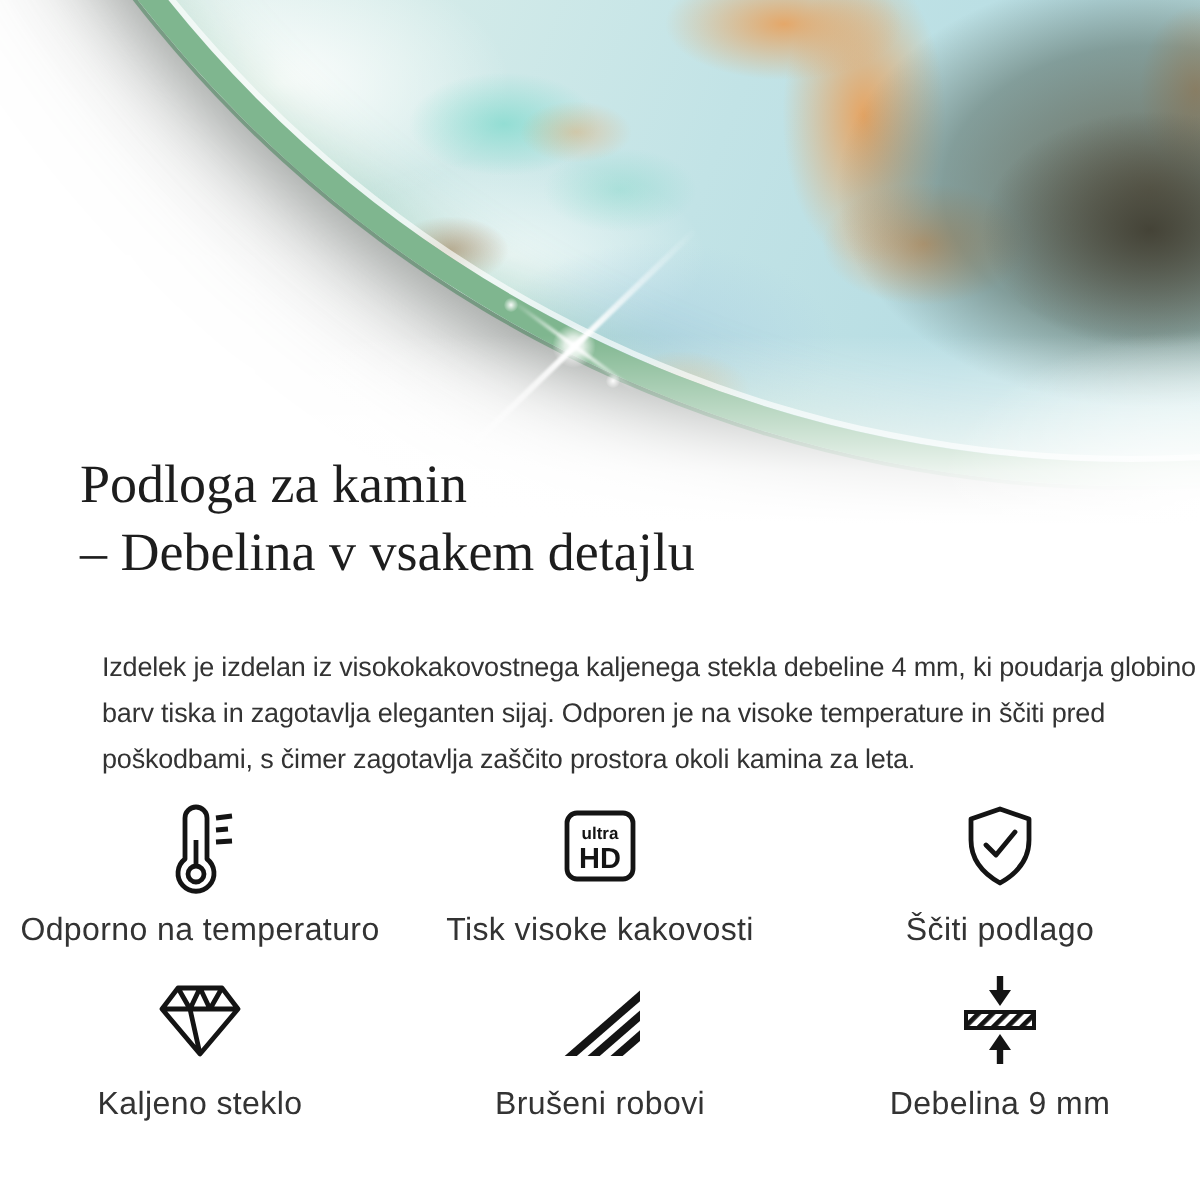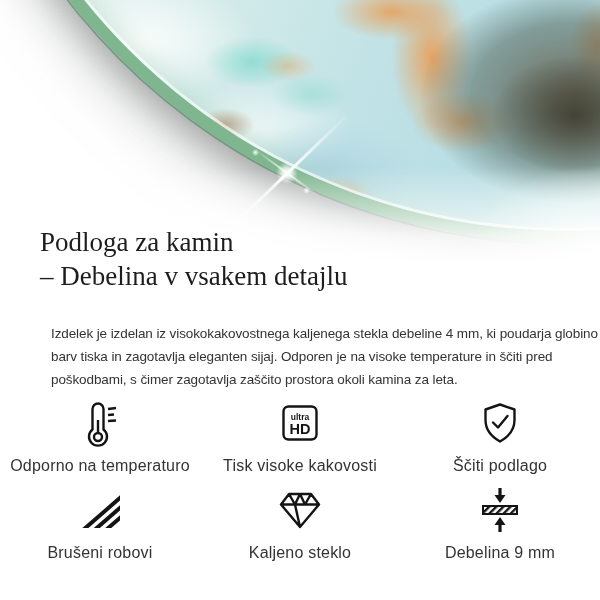--- a/index.html
+++ b/index.html
@@ -148,20 +148,29 @@
         <svg width="40" height="44" viewBox="0 0 40 44">
           <path class="ico" d="M20,3.5 L34.5,8.5 V19 c0,10.5 -6.5,17 -14.5,21.5 C12,36 5.5,29.5 5.5,19 V8.5 Z" stroke-linejoin="round"></path>
           <path class="ico" d="M13,21.5 l5,5 L27.5,15" stroke-linecap="round" stroke-linejoin="round"></path>
         </svg>
       </div>
       <div class="label">Ščiti podlago</div>
     </div>
 
     <div class="feature">
       <div class="icon-box">
+        <svg width="46" height="40" viewBox="0 0 46 40">
+          <path class="ico" stroke-width="2" stroke-linejoin="round" d="M4,14.5 L12,4 H34 L42,14.5 L23,37 Z M4,14.5 H42 M12,4 L18,14.5 M23,4 L18,14.5 M23,4 L28,14.5 M34,4 L28,14.5 M18,14.5 L23,37"></path>
+        </svg>
+      </div>
+      <div class="label">Kaljeno steklo</div>
+    </div>
+
+    <div class="feature">
+      <div class="icon-box">
         <svg width="44" height="40" viewBox="0 0 44 40">
           <defs>
               <clipPath id="triclip">
                 <polygon points="2,38 42,38 42,3"></polygon>
               </clipPath>
             </defs>
           <g clip-path="url(#triclip)">
             <g transform="rotate(-41 22 20)">
               <rect x="-22" y="-8" width="88" height="4" fill="#141414"></rect>
               <rect x="-22" y="-0.5" width="88" height="4" fill="#141414"></rect>
@@ -172,29 +181,20 @@
               <rect x="-22" y="37" width="88" height="4" fill="#141414"></rect>
             </g>
           </g>
         </svg>
       </div>
       <div class="label">Brušeni robovi</div>
     </div>
 
     <div class="feature">
       <div class="icon-box">
-        <svg width="46" height="40" viewBox="0 0 46 40">
-          <path class="ico" stroke-width="2" stroke-linejoin="round" d="M4,14.5 L12,4 H34 L42,14.5 L23,37 Z M4,14.5 H42 M12,4 L18,14.5 M23,4 L18,14.5 M23,4 L28,14.5 M34,4 L28,14.5 M18,14.5 L23,37"></path>
-        </svg>
-      </div>
-      <div class="label">Kaljeno steklo</div>
-    </div>
-
-    <div class="feature">
-      <div class="icon-box">
         <svg width="40" height="48" viewBox="0 0 40 48">
           <defs>
             <pattern id="hatchp" width="5" height="5" patternUnits="userSpaceOnUse" patternTransform="rotate(45)">
               <rect width="2.4" height="5" fill="#141414"></rect>
             </pattern>
           </defs>
           <rect x="3" y="20" width="34" height="8" fill="url(#hatchp)" stroke="#141414" stroke-width="2"></rect>
           <line x1="20" y1="2" x2="20" y2="10" stroke="#141414" stroke-width="3.2"></line>
           <polygon points="14.5,9 25.5,9 20,17" fill="#141414"></polygon>
           <line x1="20" y1="46" x2="20" y2="38" stroke="#141414" stroke-width="3.2"></line>

